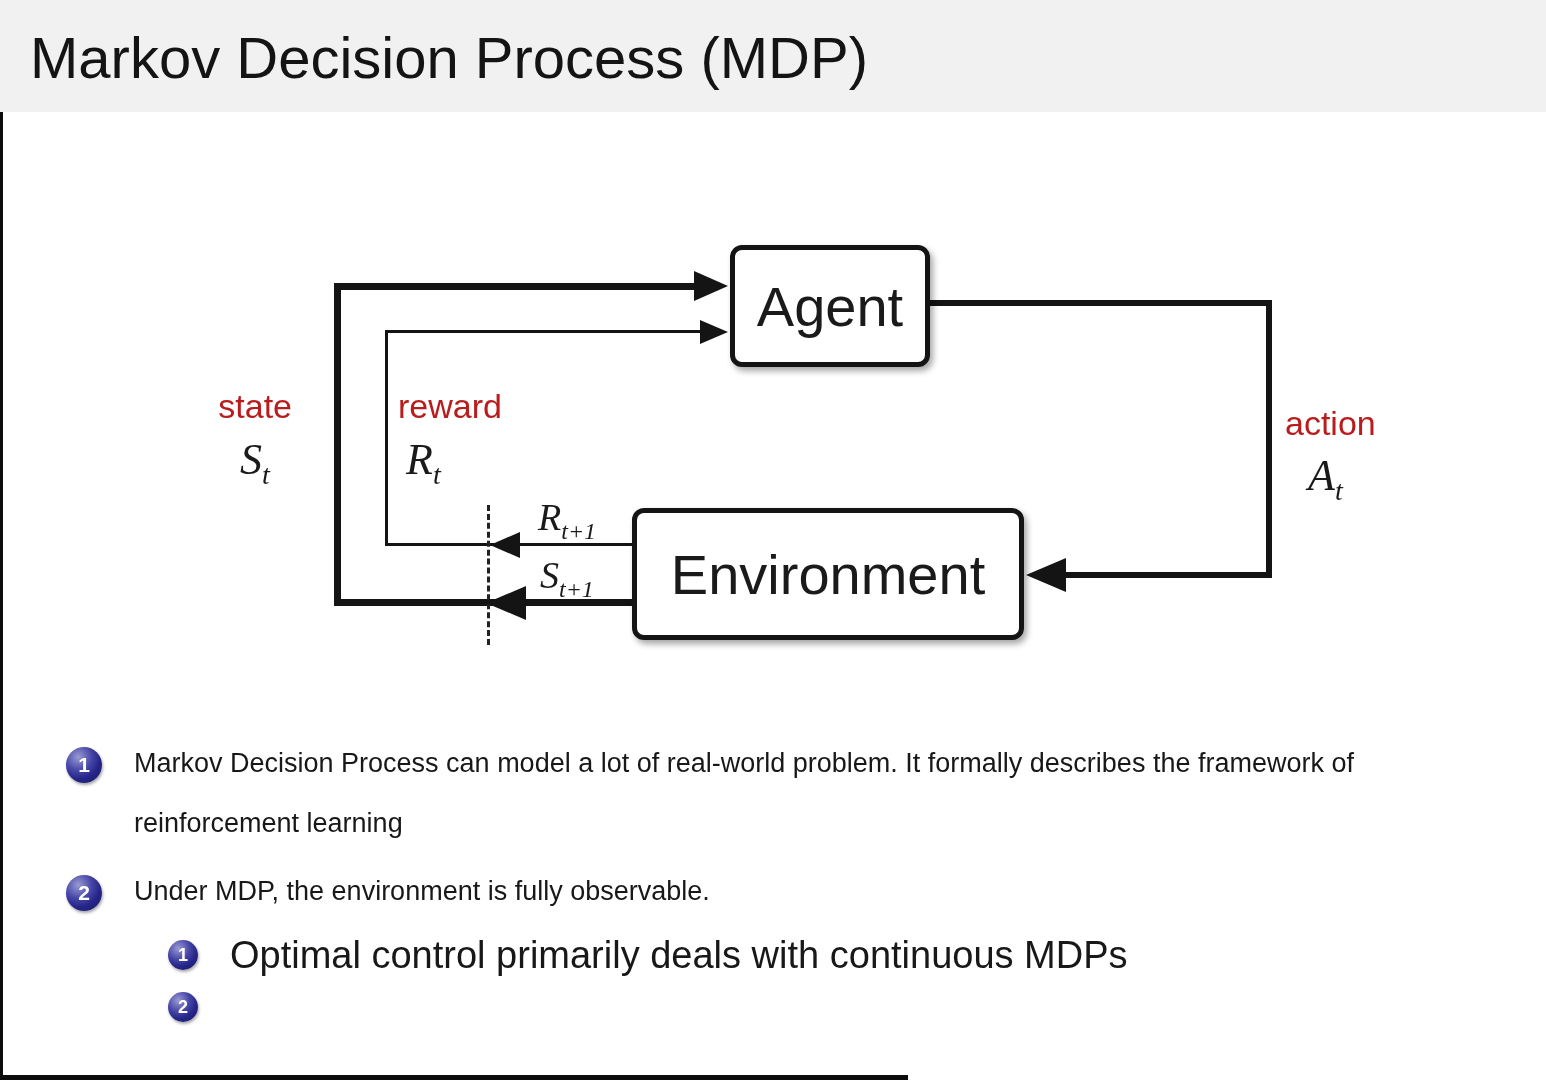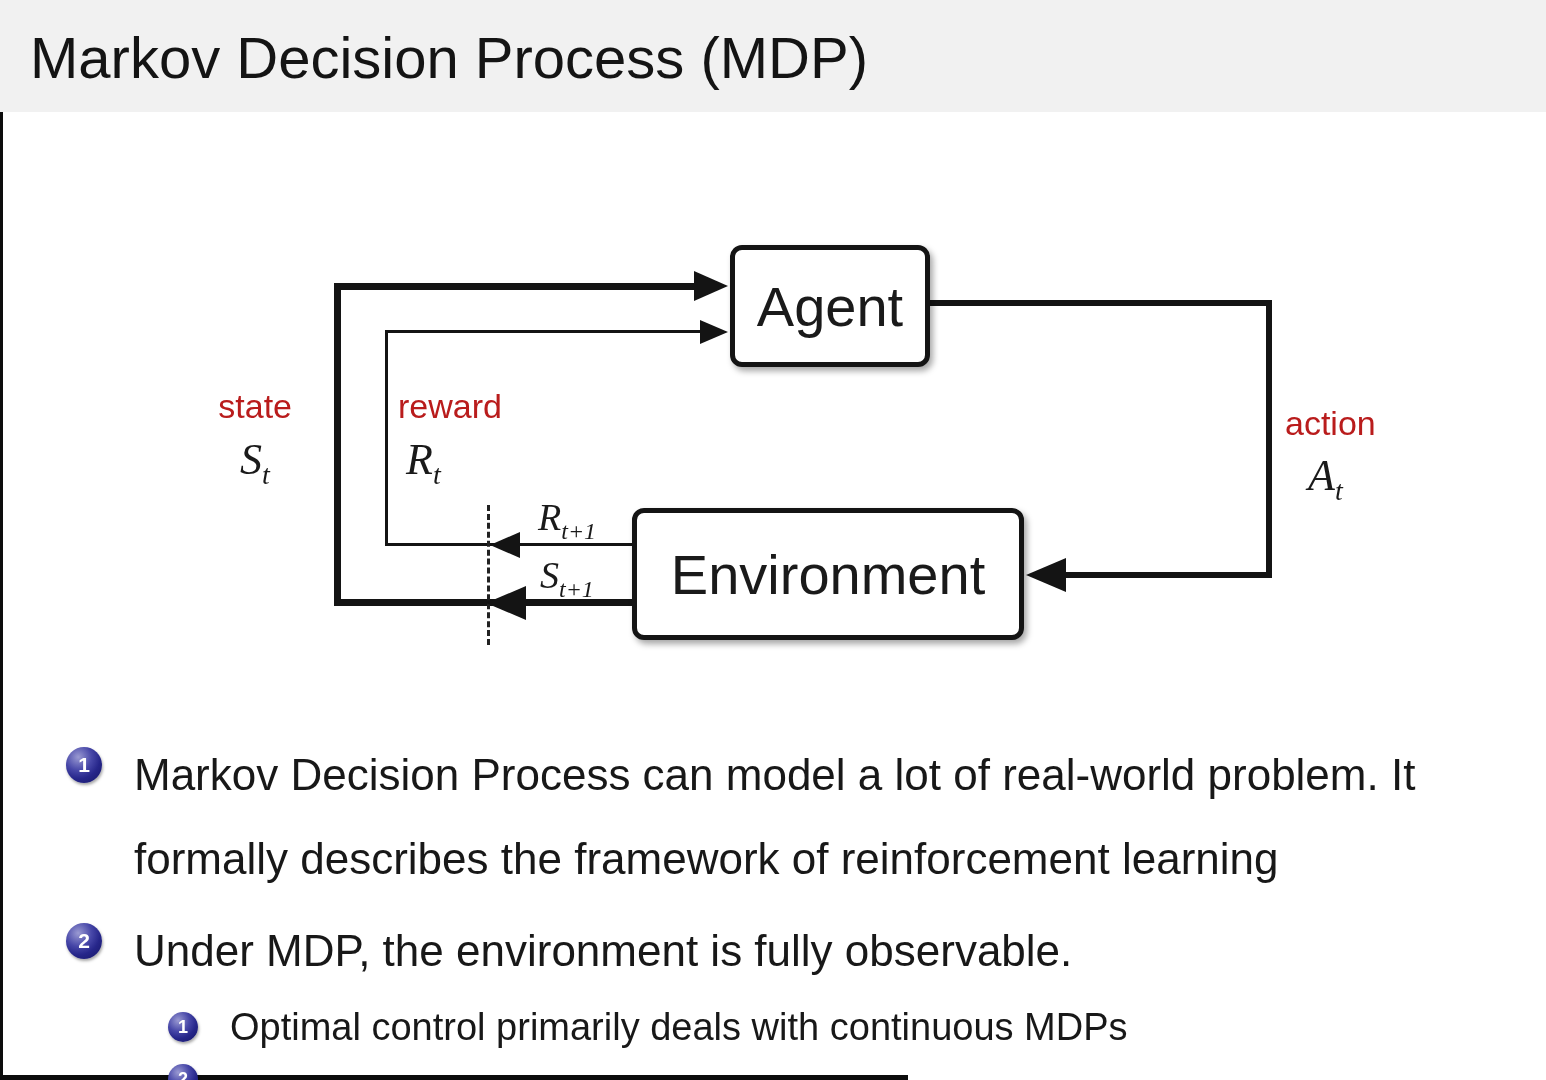--- a/index.html
+++ b/index.html
@@ -91,21 +91,21 @@
   .brow{display:flex;align-items:flex-start;}
   .badge{
     flex:0 0 auto;border-radius:50%;
     background:radial-gradient(circle at 34% 28%, #9a9ad2 0%, #4747a8 38%, #26268a 62%, #151562 100%);
     color:#fff;display:flex;align-items:center;justify-content:center;
     font-weight:bold;
     box-shadow:1px 2px 3px rgba(0,0,0,0.35);
   }
   .brow.main > .badge{width:36px;height:36px;font-size:21px;margin:14px 32px 0 66px;}
   .brow.sub  > .badge{width:30px;height:30px;font-size:18px;margin:11px 32px 0 168px;}
-  .btext{font-size:44px;line-height:84px;color:#181818;width:1380px;}
+  .btext{font-size:27px;line-height:60px;color:#181818;width:1380px;}
   .brow.sub .btext{font-size:38px;line-height:52px;width:1290px;}
   .brow.main{margin-bottom:8px;}
   .sublist{margin-top:4px;}
 </style>
 </head>
 <body>
 
 <div class="slide">
 
   <span class="edge edge-left"></span>

